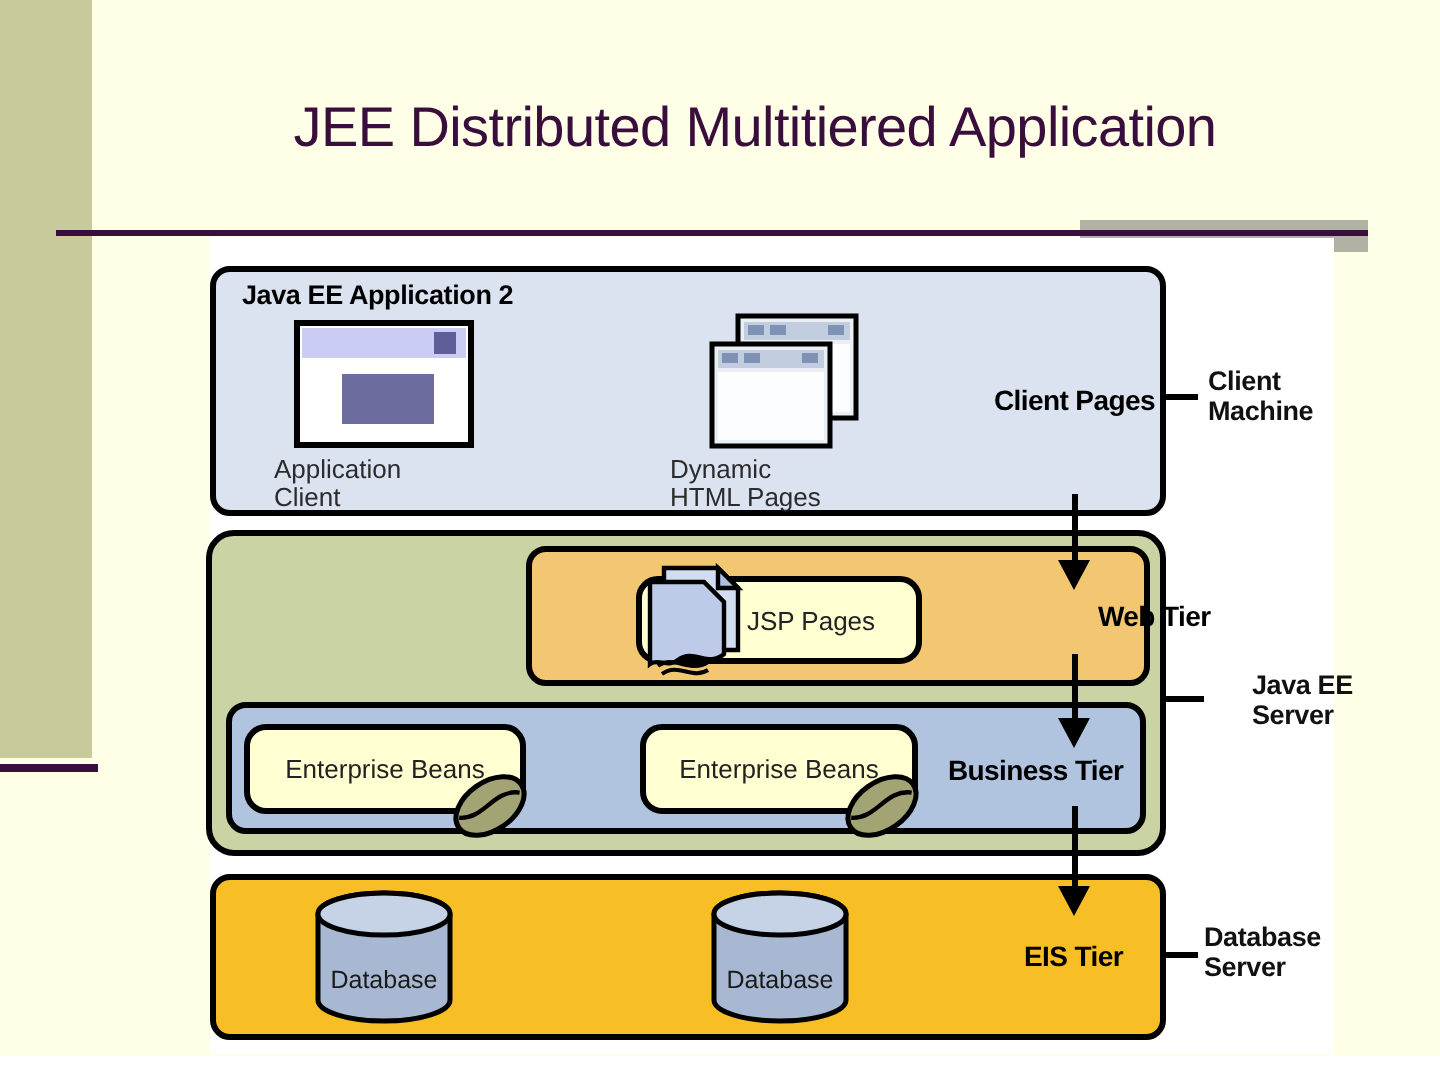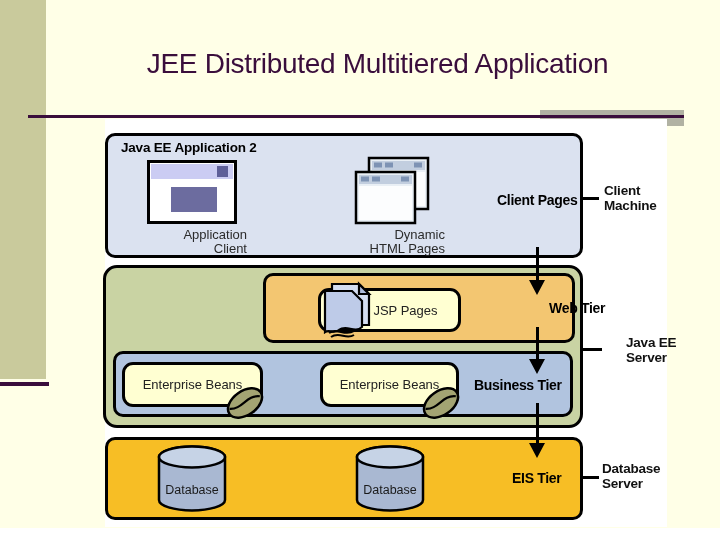--- a/index.html
+++ b/index.html
@@ -16,21 +16,21 @@
   .box{box-sizing:border-box;border:3px solid #000;}
   .client-box{left:105px;top:133px;width:478px;height:125px;background:#DBE2F0;border-radius:10px;}
   .server-box{left:103px;top:265px;width:480px;height:163px;background:#C9D3A3;border-radius:14px;}
   .web-box{left:263px;top:273px;width:312px;height:70px;background:#F3C671;border-radius:10px;}
   .biz-box{left:113px;top:351px;width:460px;height:66px;background:#B1C4DF;border-radius:10px;}
   .eis-box{left:105px;top:437px;width:478px;height:83px;background:#F7BE25;border-radius:10px;}
   .comp-box{background:#FFFFD2;border:3px solid #000;border-radius:11px;box-sizing:border-box;
             display:flex;align-items:center;justify-content:center;font-size:13px;color:#222;}
   .app-title{font-weight:bold;font-size:13.5px;color:#000;letter-spacing:-0.2px;}
   .tier-label{font-weight:bold;font-size:14px;color:#000;letter-spacing:-0.3px;}
-  .caption{font-size:13px;line-height:14px;color:#2b2b2b;text-align:right;}
+  .caption{font-size:13px;line-height:14px;color:#2b2b2b;text-align:left;}
   .machine-label{font-weight:bold;font-size:13.5px;line-height:15px;color:#111;letter-spacing:-0.2px;}
   .tick{height:3px;background:#000;}
   .arrow-line{width:3px;background:#000;}
   .arrow-head{width:0;height:0;border-left:8px solid transparent;
               border-right:8px solid transparent;border-top:15px solid #000;}
   .db-caption{font-size:12.5px;color:#1a1a1a;text-align:center;}
 </style>
 </head>
 <body>
 

